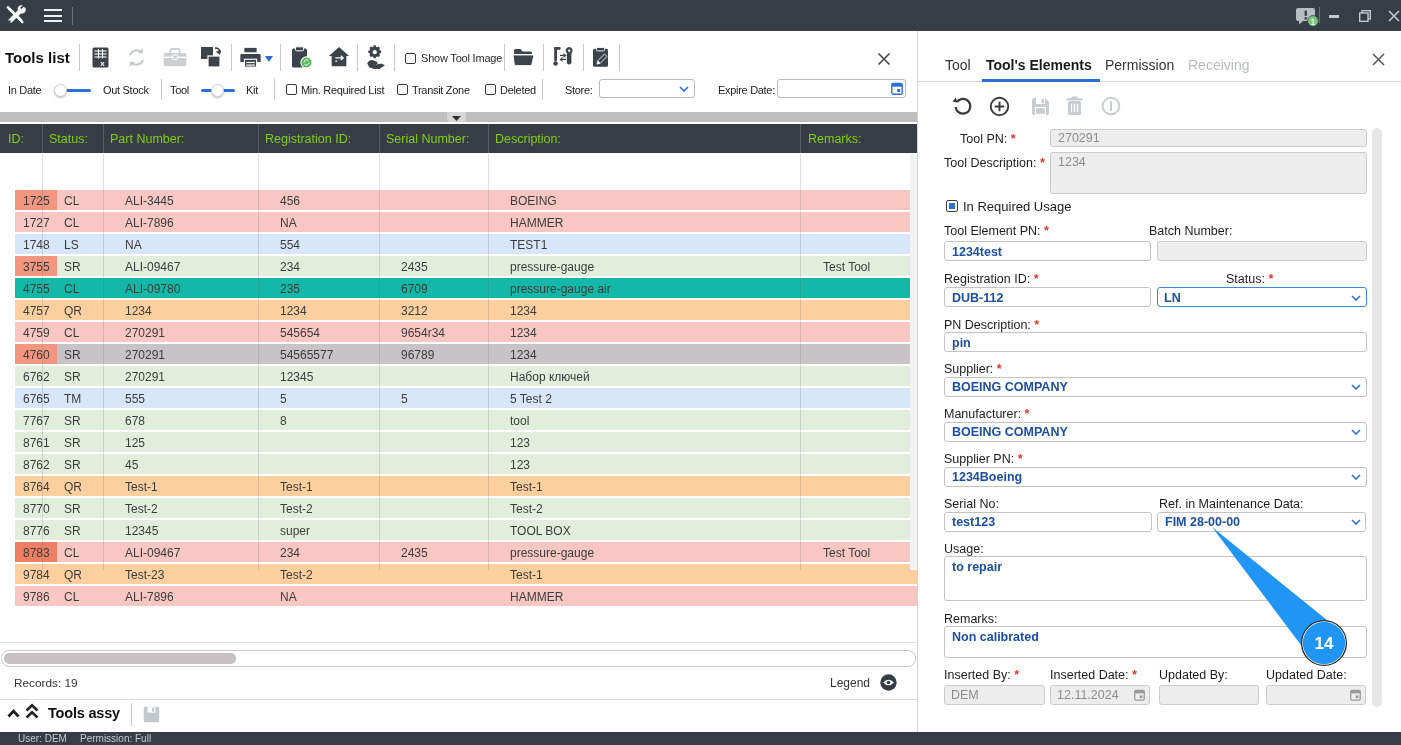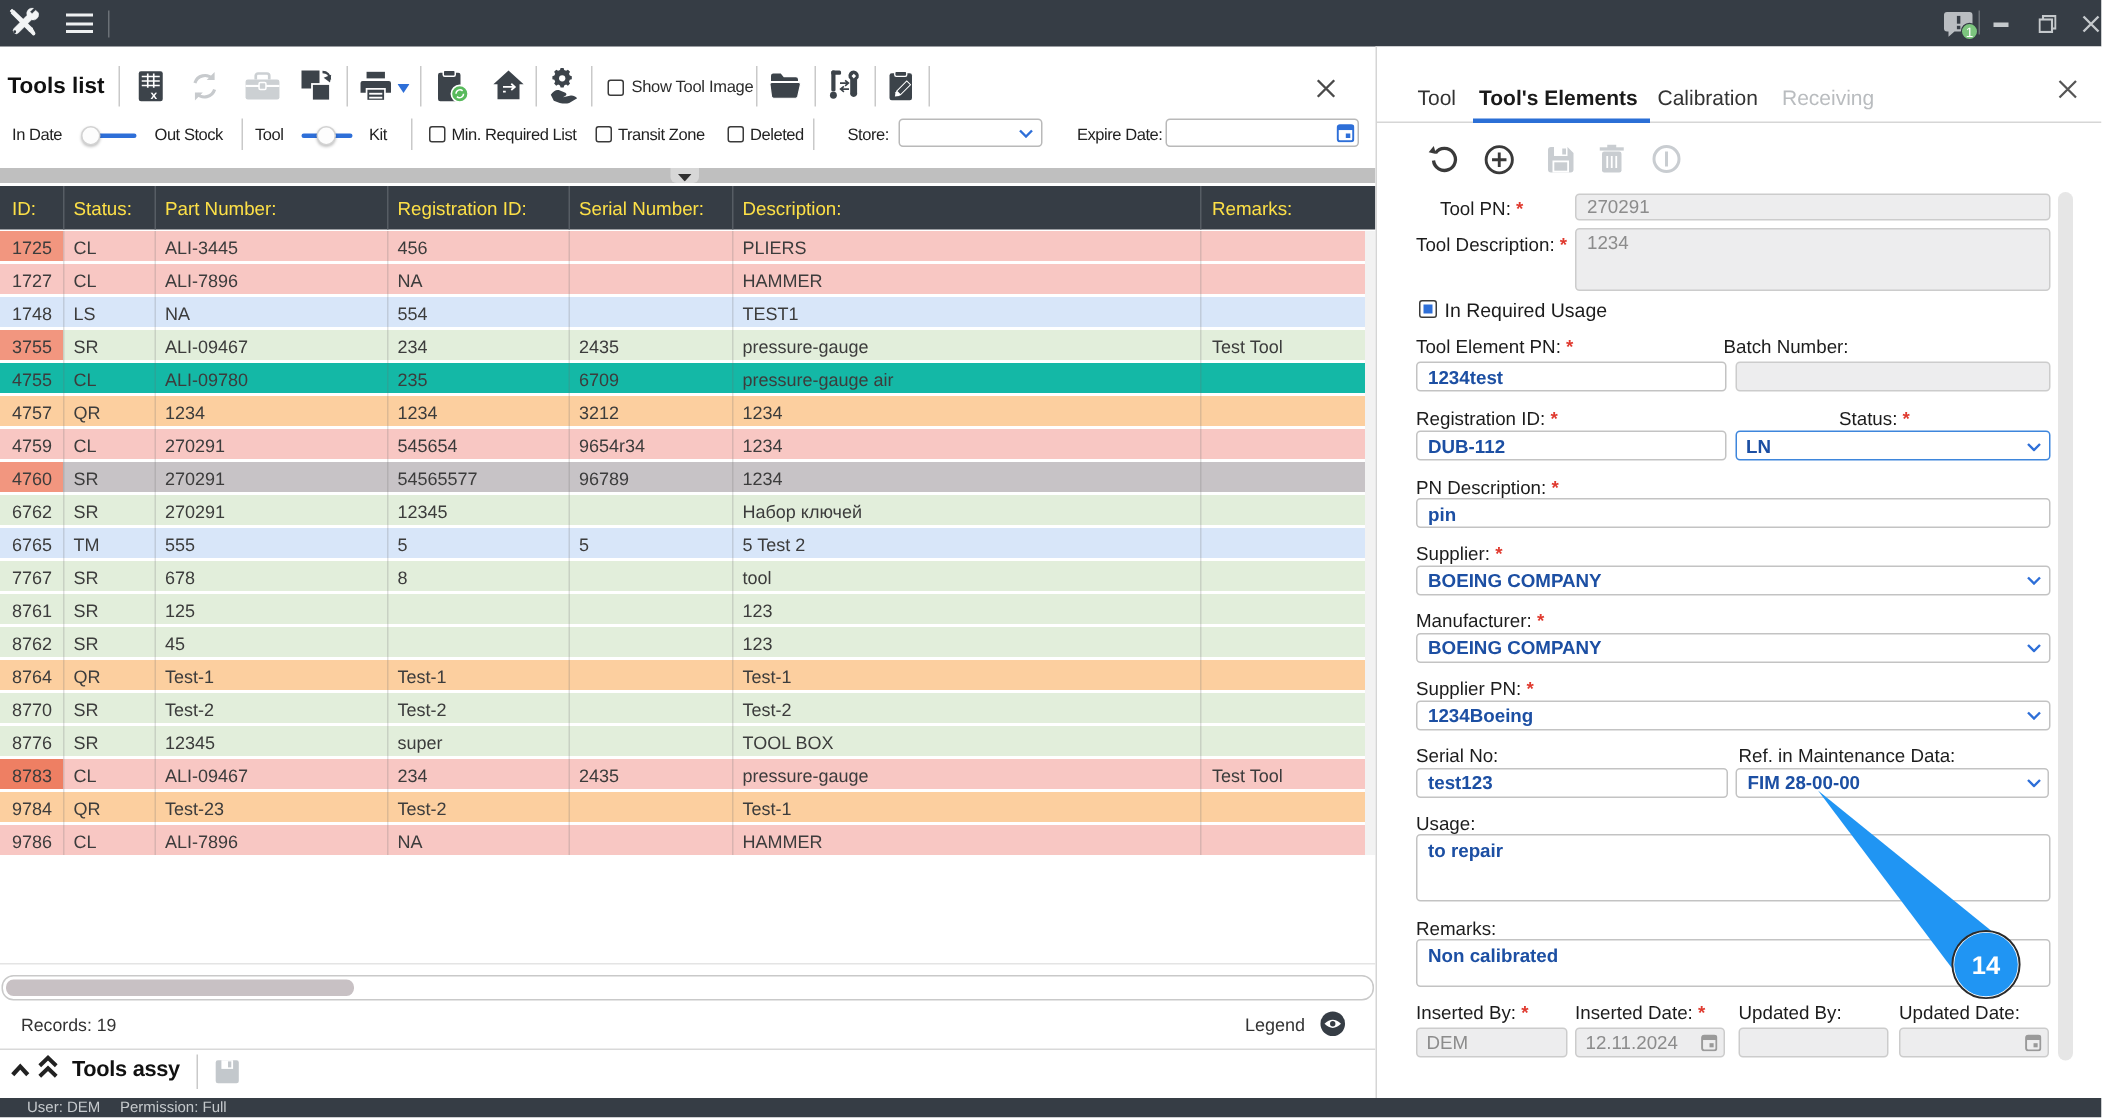--- a/index.html
+++ b/index.html
@@ -14,24 +14,24 @@
 #toolslist { position:absolute; left:5px; top:49px; font-size:15px; font-weight:bold; color:#111; }
 .tsep { position:absolute; width:1px; background:#c9c9c9; top:44px; height:27px; }
 .fsep { position:absolute; width:1px; background:#c9c9c9; top:79px; height:21px; }
 .flabel { position:absolute; font-size:11px; color:#222; top:84px; letter-spacing:-0.3px; }
 .cb { position:absolute; width:11px; height:11px; border:1.7px solid #3a3a3a; border-radius:2px; background:#fff; top:53px; }
 .cbf { position:absolute; width:11px; height:11px; border:1.7px solid #3a3a3a; border-radius:2px; background:#fff; top:84px; }
 
 #strip { position:absolute; left:0; top:112px; width:917px; height:10px; background:#bfbfbf; }
 
 #ghead { position:absolute; left:0; top:124px; width:917px; height:29px; background:#363d45; }
-#ghead span { position:absolute; top:8px; font-size:12.5px; color:#fde047; }
+#ghead span { position:absolute; top:8px; font-size:12.5px; color:#84cc16; }
 .hsep { position:absolute; top:0; height:29px; width:1px; background:#565d64; }
 #grows { position:absolute; left:0; top:0; width:917px; }
-.grow { position:absolute; left:0; width:910px; height:20px; }
+.grow { position:absolute; left:15px; width:910px; height:20px;margin-top:36px; }
 .grow span { position:absolute; top:3.5px; font-size:12px; color:#3c3c3c; white-space:nowrap; }
 .idacc { position:absolute; left:0; top:0; width:41.5px; height:20px; }
 .vsep { position:absolute; top:154px; height:416px; width:1px; background:rgba(110,110,110,0.22); }
 
 #panel { position:absolute; left:917px; top:31px; width:484px; height:701px; background:#fff; border-left:1px solid #d5d5d5; }
 .tab { position:absolute; top:57px; font-size:14px; color:#333; }
 .label { position:absolute; font-size:12.5px; color:#1c1c1c; white-space:nowrap; }
 .label b { color:#e03a2f; }
 .inp { position:absolute; border:1px solid #c3c3c3; border-radius:3px; background:#fff; }
 .inp.dis { background:#ededee; border-color:#cccccc; }
@@ -241,21 +241,21 @@
 <div class="hsep" style="left:487.5px"></div>
 <div class="hsep" style="left:800px"></div>
 </div>
 <div id="grows">
 <div class="grow" style="top:154px;background:#f8c7c3">
 <div class="idacc" style="background:#f2967f"></div>
 <span style="left:8px">1725</span>
 <span style="left:49px">CL</span>
 <span style="left:110px">ALI-3445</span>
 <span style="left:265px">456</span>
-<span style="left:495px">PLIERS</span>
+<span style="left:495px">BOEING</span>
 </div>
 <div class="grow" style="top:176px;background:#f8c7c3">
 <span style="left:8px">1727</span>
 <span style="left:49px">CL</span>
 <span style="left:110px">ALI-7896</span>
 <span style="left:265px">NA</span>
 <span style="left:495px">HAMMER</span>
 </div>
 <div class="grow" style="top:198px;background:#d8e6f9">
 <span style="left:8px">1748</span>
@@ -423,21 +423,21 @@
 </svg>
 
 <div id="statusbar">
   <span style="left:18px">User: DEM</span>
   <span style="left:80px">Permission: Full</span>
 </div>
 
 <div id="panel"></div>
 <div class="tab" style="left:945px">Tool</div>
 <div class="tab" style="left:986px;font-weight:bold;color:#1a1a1a">Tool's Elements</div>
-<div class="tab" style="left:1105px">Calibration</div>
+<div class="tab" style="left:1105px">Permission</div>
 <div class="tab" style="left:1188px;color:#b9bcbf">Receiving</div>
 <div class="abs" style="left:918px;top:81px;width:483px;height:1px;background:#d6d6d6"></div>
 <div class="abs" style="left:982px;top:78.5px;width:118px;height:3.5px;background:#2b6fd6"></div>
 <svg class="abs" style="left:1372px;top:53px" width="13" height="13" viewBox="0 0 13 13">
   <path d="M1 1l11 11M12 1L1 12" stroke="#555" stroke-width="1.5"></path>
 </svg>
 
 <svg class="abs" style="left:952px;top:96px" width="22" height="22" viewBox="0 0 24 24">
   <path d="M5.5 6.5A8 8 0 1 1 4 12" fill="none" stroke="#3a3a3a" stroke-width="2.4"></path>
   <path d="M4.2 1.5 5.8 7.2 0.5 6z" fill="#3a3a3a"></path>

